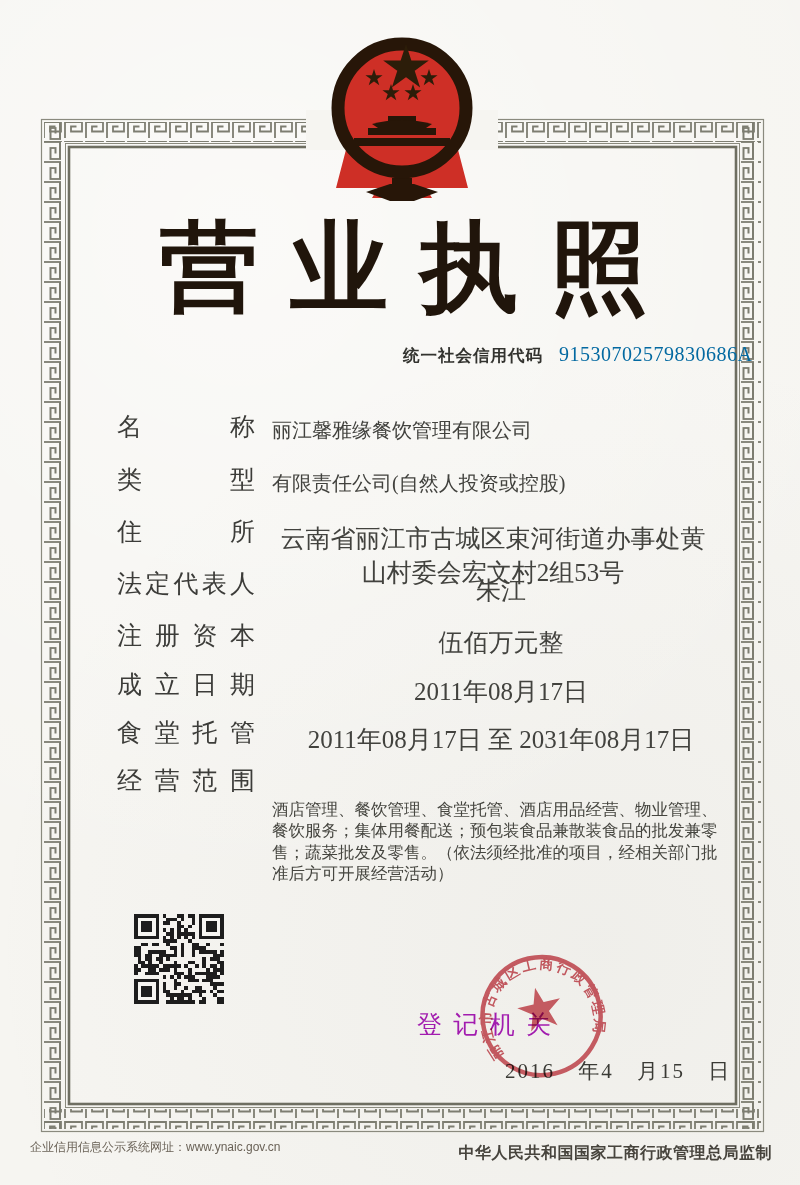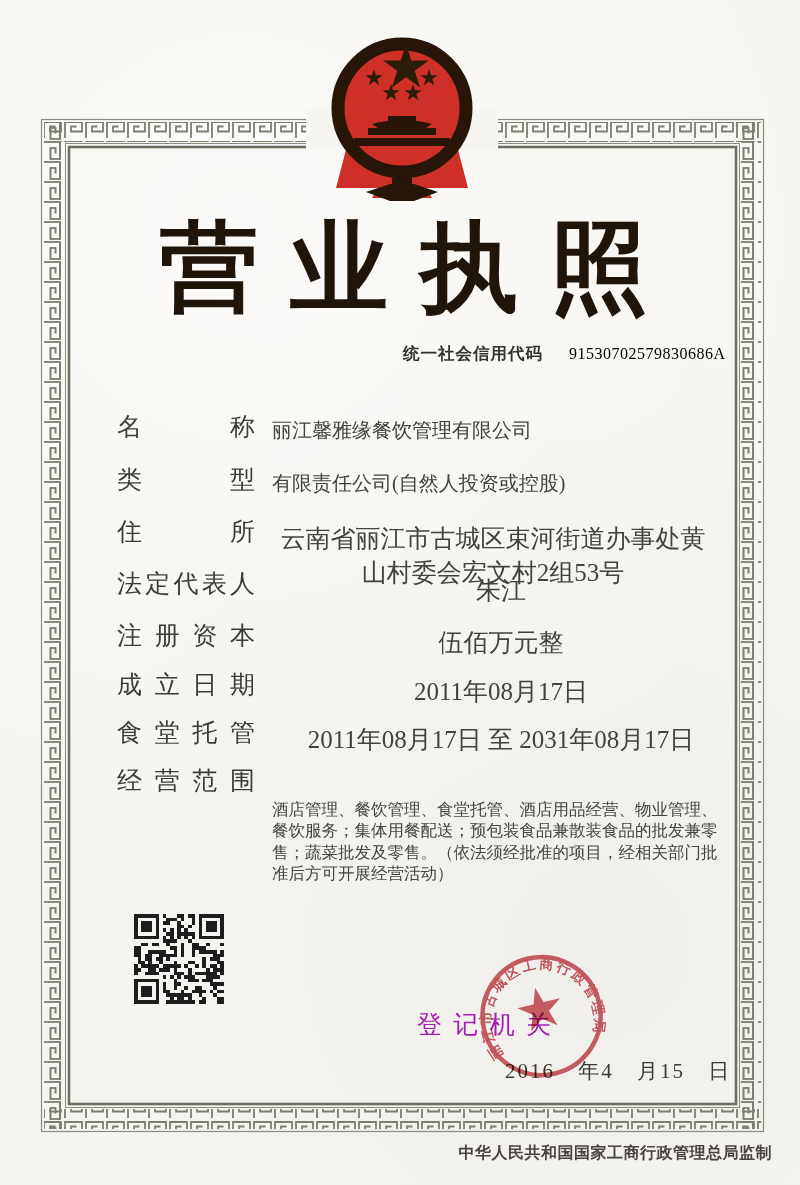--- a/index.html
+++ b/index.html
@@ -24,24 +24,24 @@
     display:flex;justify-content:center;align-items:center;
   }
   .license-title span{
     font-size:98px;font-weight:900;color:#20150b;line-height:1;
     letter-spacing:32px;margin-right:-32px;
     font-family:"Liberation Sans", sans-serif;
     text-align:right;
   }
   
   .credit-row{
-    position:absolute;left:403px;top:343px;display:flex;align-items:baseline;gap:26px;
+    position:absolute;left:403px;top:343px;display:flex;align-items:baseline;gap:16px;
   }
   .credit-label{font-size:16.5px;font-weight:700;color:#33332f;letter-spacing:1px;}
-  .credit-value{font-family:"Liberation Serif", serif;font-size:16px;color:#000000;letter-spacing:.5px;}
+  .credit-value{font-family:"Liberation Serif", serif;font-size:20px;color:#0369a1;letter-spacing:.5px;}
   
   .row{position:absolute;left:117px;width:625px;}
   .row .lbl{
     position:absolute;left:0;top:0;width:138px;
     font-size:25px;font-weight:500;color:#3c3c39;
     text-align:justify;text-align-last:justify;line-height:1.1;
   }
   .row .val{
     position:absolute;left:155px;top:4px;width:458px;
     font-family:"Liberation Serif", serif;
@@ -407,14 +407,15 @@
     <path id="sealArc" d="M 32,105 A 52,52 0 1 1 124,105" fill="none"></path>
   </defs>
   <circle cx="78" cy="76" r="59" fill="none" stroke="#c8454f" stroke-width="4.5"></circle>
   <path d="M0,-1 L0.588,0.809 L-0.951,-0.309 L0.951,-0.309 L-0.588,0.809 Z" transform="translate(78,70) scale(23)" fill="#c8454f"></path>
   <text font-size="14" fill="#c43f4a" font-weight="600" letter-spacing="2.5" style="font-family:'Liberation Sans',sans-serif">
     <textPath href="#sealArc" startOffset="50%" text-anchor="middle">丽江市古城区工商行政管理局</textPath>
   </text>
 </svg>
 
 <div class="footer-left">
+  <div class="l1">企业信用信息公示系统网址：www.ynaic.gov.cn</div>
 </div>
 <div class="footer-right">中华人民共和国国家工商行政管理总局监制</div>
 
 </body></html>

